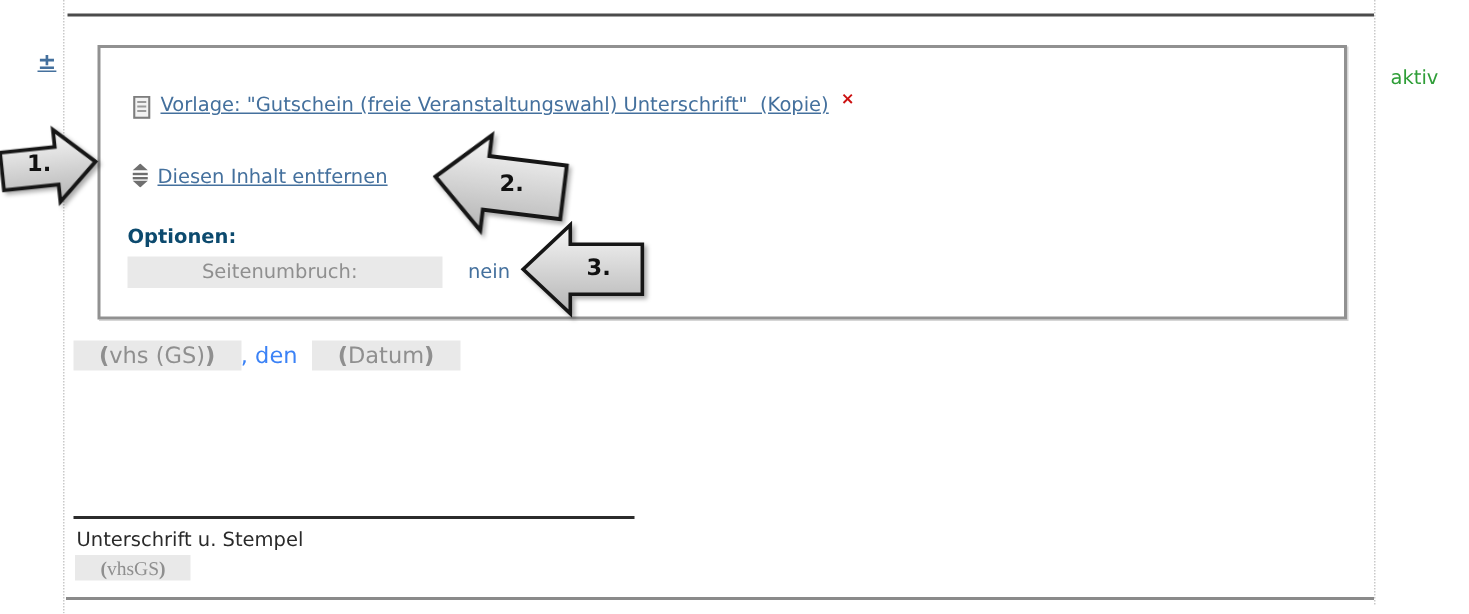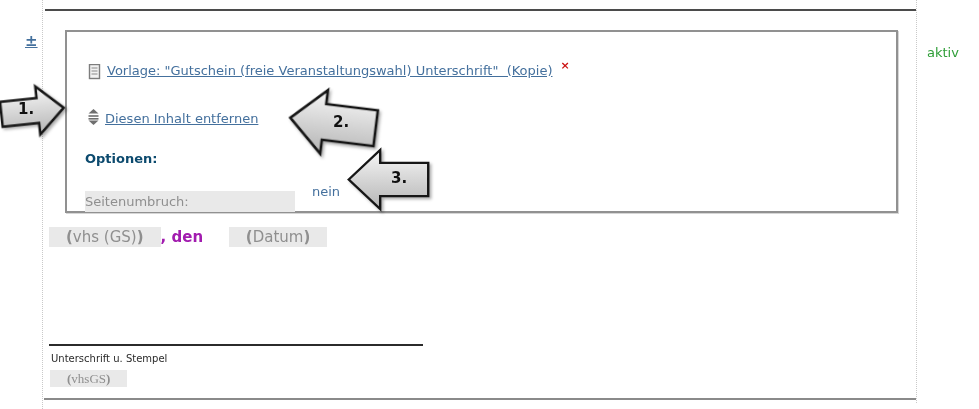--- a/index.html
+++ b/index.html
@@ -26,43 +26,43 @@
   .row{position:absolute;display:flex;align-items:flex-start;}
   .template-row{left:21px;top:31px;}
   .remove-row{left:21px;top:76px;align-items:center;}
   .row .icon{margin-right:6px;margin-top:1px;flex:none;}
   .tpl{white-space:pre;}
   .delete-x{color:var(--delete);font-weight:bold;font-size:11px;margin-left:8px;
             position:relative;top:-4px;text-decoration:none;cursor:pointer;}
   .opt-heading{position:absolute;left:18px;top:119px;font-size:13px;font-weight:bold;color:#0c4a6e;}
   .opt-row{position:absolute;left:18px;top:139px;display:flex;align-items:center;}
   .opt-chip{display:inline-block;width:203px;height:21px;line-height:21px;background:var(--chip_bg);
-            color:var(--chip_text);font-size:13px;text-align:left;padding-right:7px;margin-top:20px;}
+            color:var(--chip_text);font-size:13px;text-align:center;padding-right:7px;}
   .opt-val{margin-left:17px;line-height:21px;text-decoration:none;}
 
   
   .callout{position:absolute;pointer-events:none;}
   .callout svg{width:100%;height:100%;overflow:visible;filter:drop-shadow(2px 2.5px 1.5px rgba(0,0,0,0.32));}
   .callout .num{position:absolute;font-size:15px;font-weight:bold;color:#101010;}
   .c1{left:-1px;top:84px;width:68px;height:54px;}
   .c1 svg{transform:rotate(-6deg);}
   .c1 .num{left:19px;top:16px;}
   .c2{left:287px;top:87px;width:92px;height:72px;}
   .c2 svg{transform:rotate(7deg);}
   .c2 .num{left:46px;top:26px;}
   .c3{left:346px;top:146px;width:85px;height:67px;}
   .c3 .num{left:45px;top:23px;}
 
   
   .meta-line{position:absolute;left:49px;top:228px;font-size:15px;color:#1a1a1a;}
   .chip{background:var(--chip_bg);color:var(--chip_text);padding:1px 17px;}
   .chip b{font-weight:bold;color:var(--chip_text);}
-  .connector{font-weight:bold;color:#a21caf;margin-right:21px;}
+  .connector{font-weight:normal;color:#3b82f6;margin-right:5px;}
   .sig-line{position:absolute;left:49px;top:344px;width:374px;height:0;border-top:2px solid #2b2b2b;}
-  .sig-caption{position:absolute;left:51px;top:353px;font-size:10px;color:#2a2a2a;}
+  .sig-caption{position:absolute;left:51px;top:353px;font-size:13px;color:#2a2a2a;}
   .signer{position:absolute;left:50px;top:371px;font-size:13px;font-family:Liberation Serif, serif;}
 </style>
 </head>
 <body>
 
 <div class="stage">
 
   <div class="rule-top"></div>
   <div class="guide guide-left"></div>
   <div class="guide guide-right"></div>

